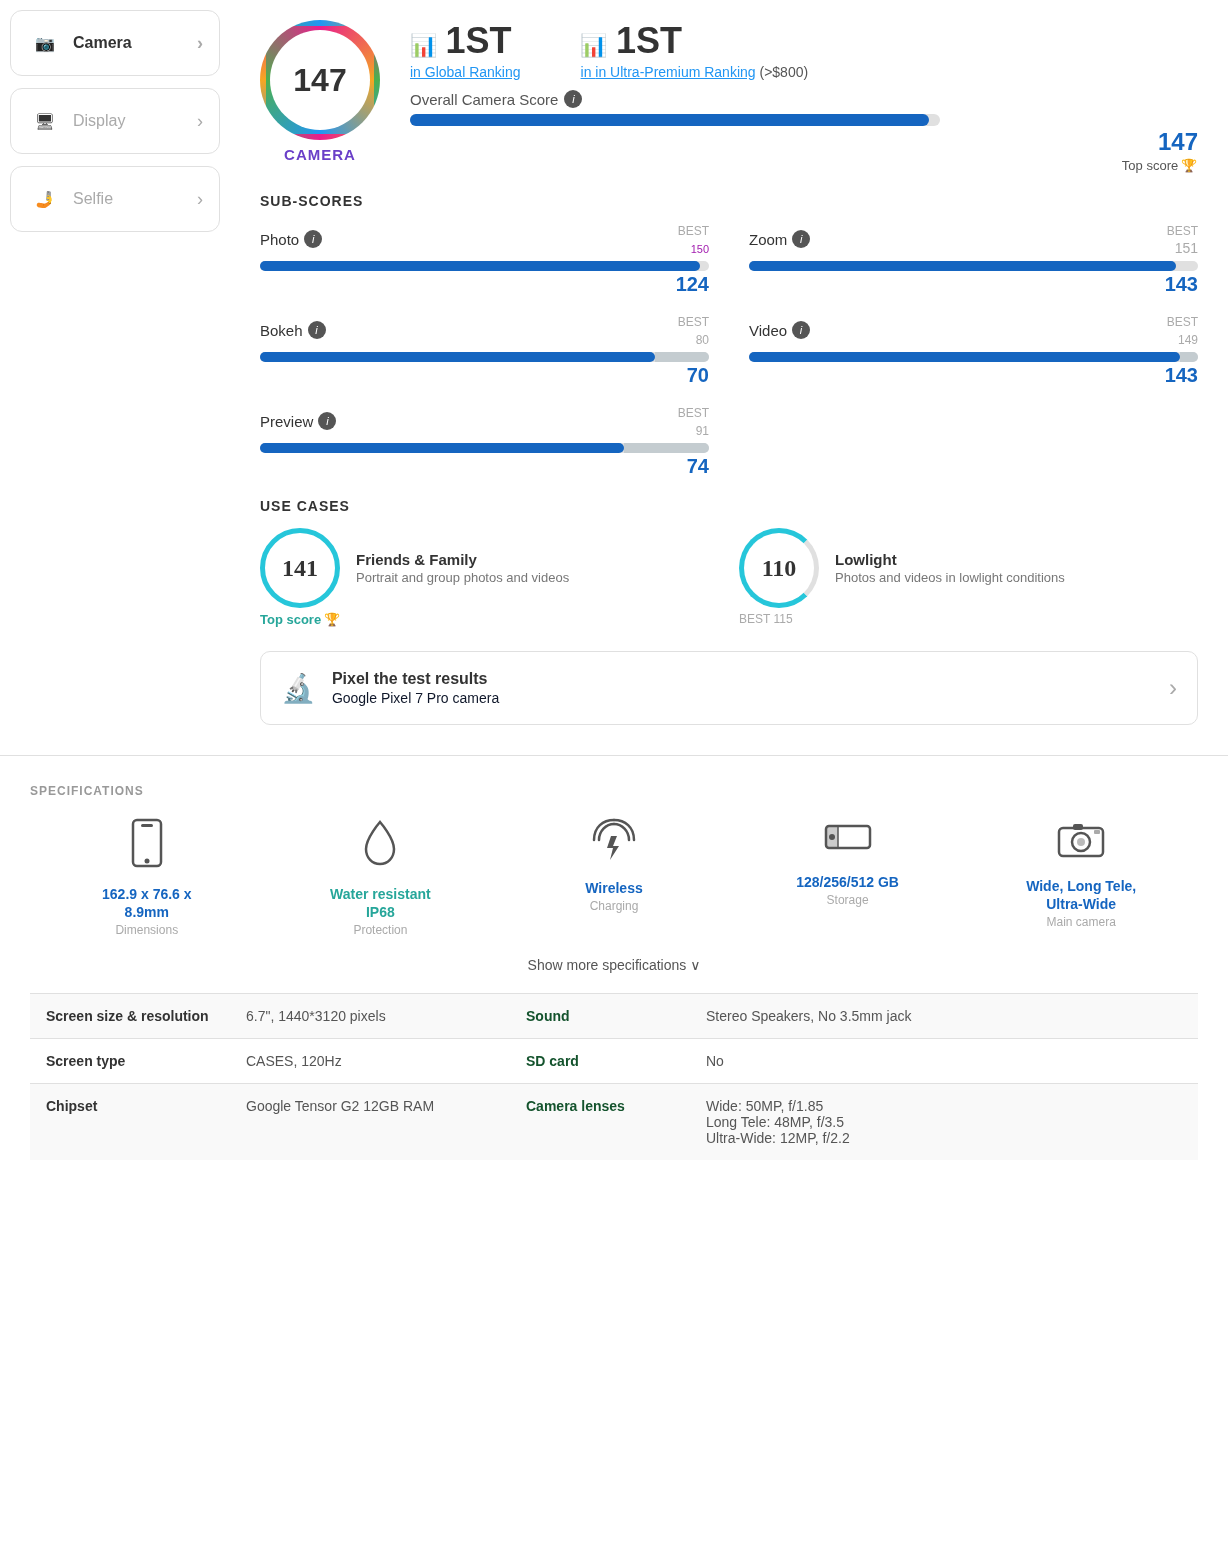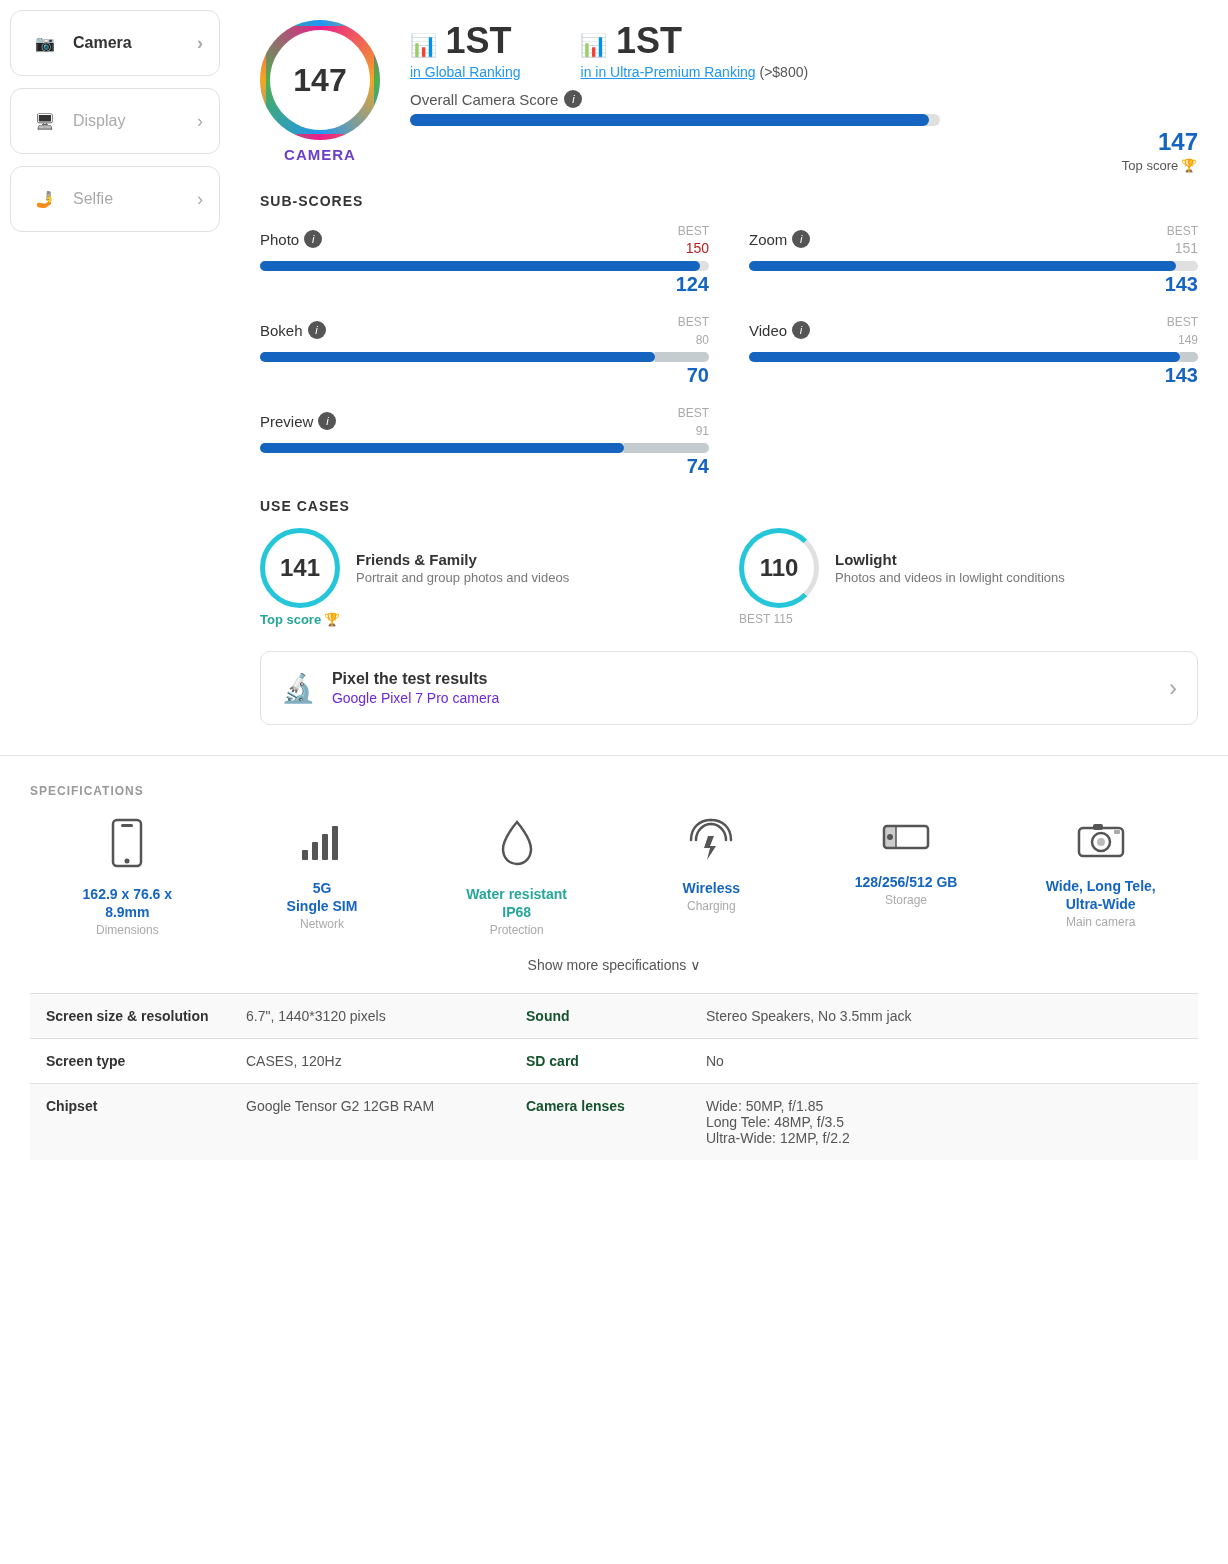--- a/index.html
+++ b/index.html
@@ -59,37 +59,37 @@
     .sub-bar-track { width: 100%; height: 10px; background: #e0e0e0; border-radius: 5px; margin-top: 2px; }
     .sub-bar-fill { height: 10px; background: #1565c0; border-radius: 5px; }
     .sub-score-value { font-size: 20px; font-weight: bold; color: #1565c0; text-align: right; margin-top: 2px; }
 
     .use-cases-title { font-size: 14px; font-weight: bold; letter-spacing: 1px; color: #333; margin: 20px 0 14px; }
     .use-cases-grid { display: grid; grid-template-columns: 1fr 1fr; gap: 20px; }
     .use-case-item { display: flex; align-items: center; gap: 16px; }
     .use-case-circle {
       width: 80px; height: 80px; border-radius: 50%;
       border: 5px solid #26c6da; display: flex; align-items: center; justify-content: center;
-      font-size: 24px; font-weight: bold; color: #333; flex-shrink: 0;
+      font-size: 24px; font-weight: bold; color: #333; flex-shrink: 0; font-family: Liberation Serif, serif;
     }
     .use-case-info {}
     .use-case-name { font-size: 15px; font-weight: bold; color: #333; }
     .use-case-desc { font-size: 13px; color: #777; margin-top: 2px; }
     .top-score-tag { font-size: 13px; font-weight: bold; color: #26a69a; margin-top: 4px; }
     .best-tag { font-size: 12px; color: #aaa; margin-top: 4px; }
 
     .read-results-box {
       border: 1px solid #e0e0e0; border-radius: 10px;
       padding: 18px 20px; display: flex; align-items: center; gap: 16px;
       margin-top: 24px; cursor: pointer;
     }
     .read-results-icon { font-size: 28px; }
     .read-results-text { flex: 1; }
     .read-results-title { font-size: 16px; font-weight: bold; color: #333; }
-    .read-results-link { color: #6d28d9; font-size: 14px; margin-top: 2px; }
+    .read-results-link { color: #0f172a; font-size: 14px; margin-top: 2px; }
     .read-results-chevron { font-size: 24px; color: #aaa; }
 
     .specs-section { padding: 28px 30px; border-top: 1px solid #e0e0e0; margin-top: 10px; }
     .specs-title { font-size: 12px; font-weight: bold; letter-spacing: 1px; color: #999; margin-bottom: 20px; }
     .specs-icons-row { display: flex; justify-content: space-around; align-items: flex-start; margin-bottom: 20px; }
     .spec-icon-item { text-align: center; flex: 1; }
     .spec-icon { font-size: 36px; margin-bottom: 8px; color: #555; }
     .spec-value { font-size: 14px; font-weight: bold; color: #1565c0; line-height: 1.3; }
     .spec-desc { font-size: 12px; color: #aaa; margin-top: 2px; }
 
@@ -186,21 +186,21 @@
     <div class="sub-scores-title">SUB-SCORES</div>
     <div class="sub-scores-grid">
 
       <div class="sub-score-item">
         <div class="sub-score-header">
           <span class="sub-score-name">
             Photo <span class="info-icon">i</span>
           </span>
           <div style="text-align:right">
             <span style="font-size:12px;color:#aaa">BEST</span><br>
-            <span style="font-size:14px;color:#b91c1c">150</span>
+            <span style="font-size:11px;color:#a21caf">150</span>
           </div>
         </div>
         <div class="sub-bar-track">
           <div class="sub-bar-fill" style="width:98%"></div>
         </div>
         <div class="sub-score-value">124</div>
       </div>
 
       <div class="sub-score-item">
         <div class="sub-score-header">
@@ -327,33 +327,20 @@
           <rect x="6" y="2" width="28" height="46" rx="4" stroke="#555" stroke-width="2.5" fill="none"></rect>
           <rect x="14" y="6" width="12" height="3" rx="1.5" fill="#555"></rect>
           <circle cx="20" cy="43" r="2.5" fill="#555"></circle>
         </svg>
       </div>
       <div class="spec-value" style="white-space:pre-line">162.9 x 76.6 x
 8.9mm</div>
       <div class="spec-desc">Dimensions</div>
     </div>
 
-    <div class="spec-icon-item">
-      <div class="spec-icon">
-        <svg width="44" height="44" viewBox="0 0 44 44" fill="none">
-          <rect x="2" y="32" width="6" height="10" rx="1" fill="#555"></rect>
-          <rect x="12" y="24" width="6" height="18" rx="1" fill="#555"></rect>
-          <rect x="22" y="16" width="6" height="26" rx="1" fill="#555"></rect>
-          <rect x="32" y="8" width="6" height="34" rx="1" fill="#555"></rect>
-        </svg>
-      </div>
-      <div class="spec-value" style="white-space:pre-line">5G
-Single SIM</div>
-      <div class="spec-desc">Network</div>
-    </div>
 
     <div class="spec-icon-item">
       <div class="spec-icon">
         <svg width="40" height="50" viewBox="0 0 40 50" fill="none">
           <path d="M20 4 C20 4 6 20 6 31 C6 40 12.3 46 20 46 C27.7 46 34 40 34 31 C34 20 20 4 20 4Z" stroke="#555" stroke-width="2.5" fill="none"></path>
         </svg>
       </div>
       <div class="spec-value" style="white-space:pre-line;color:#26a69a">Water resistant
 IP68</div>
       <div class="spec-desc">Protection</div>

